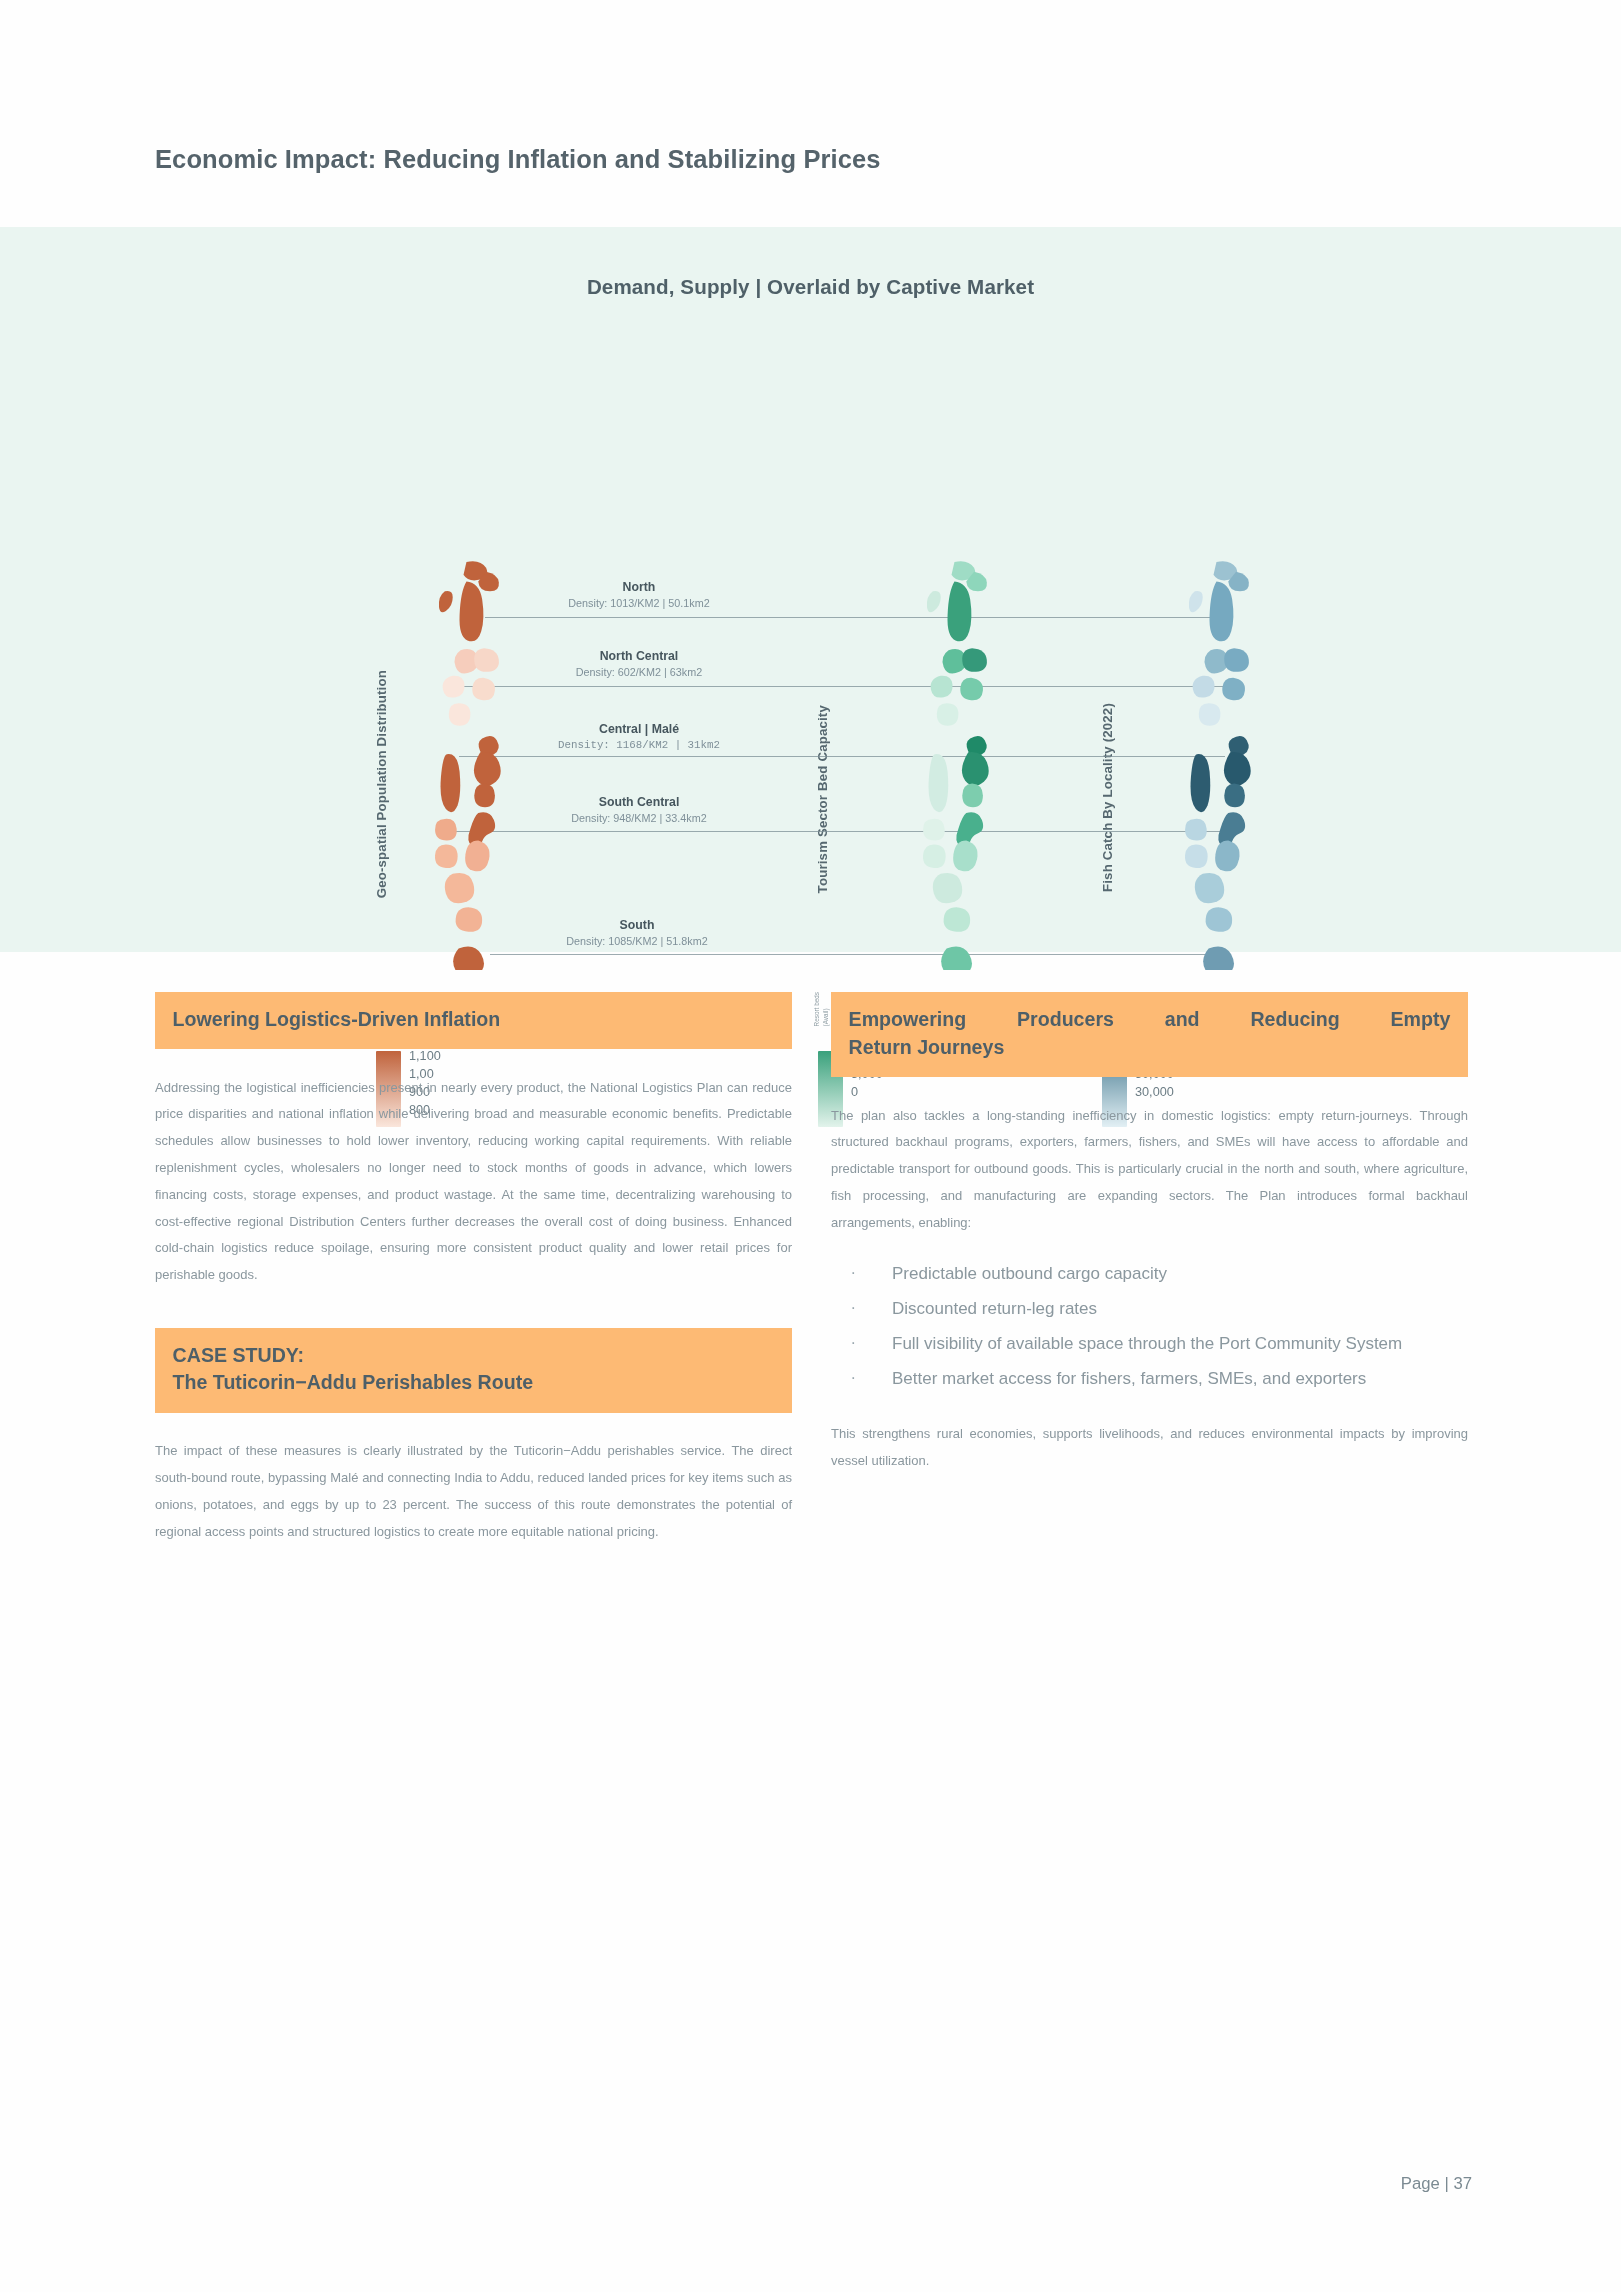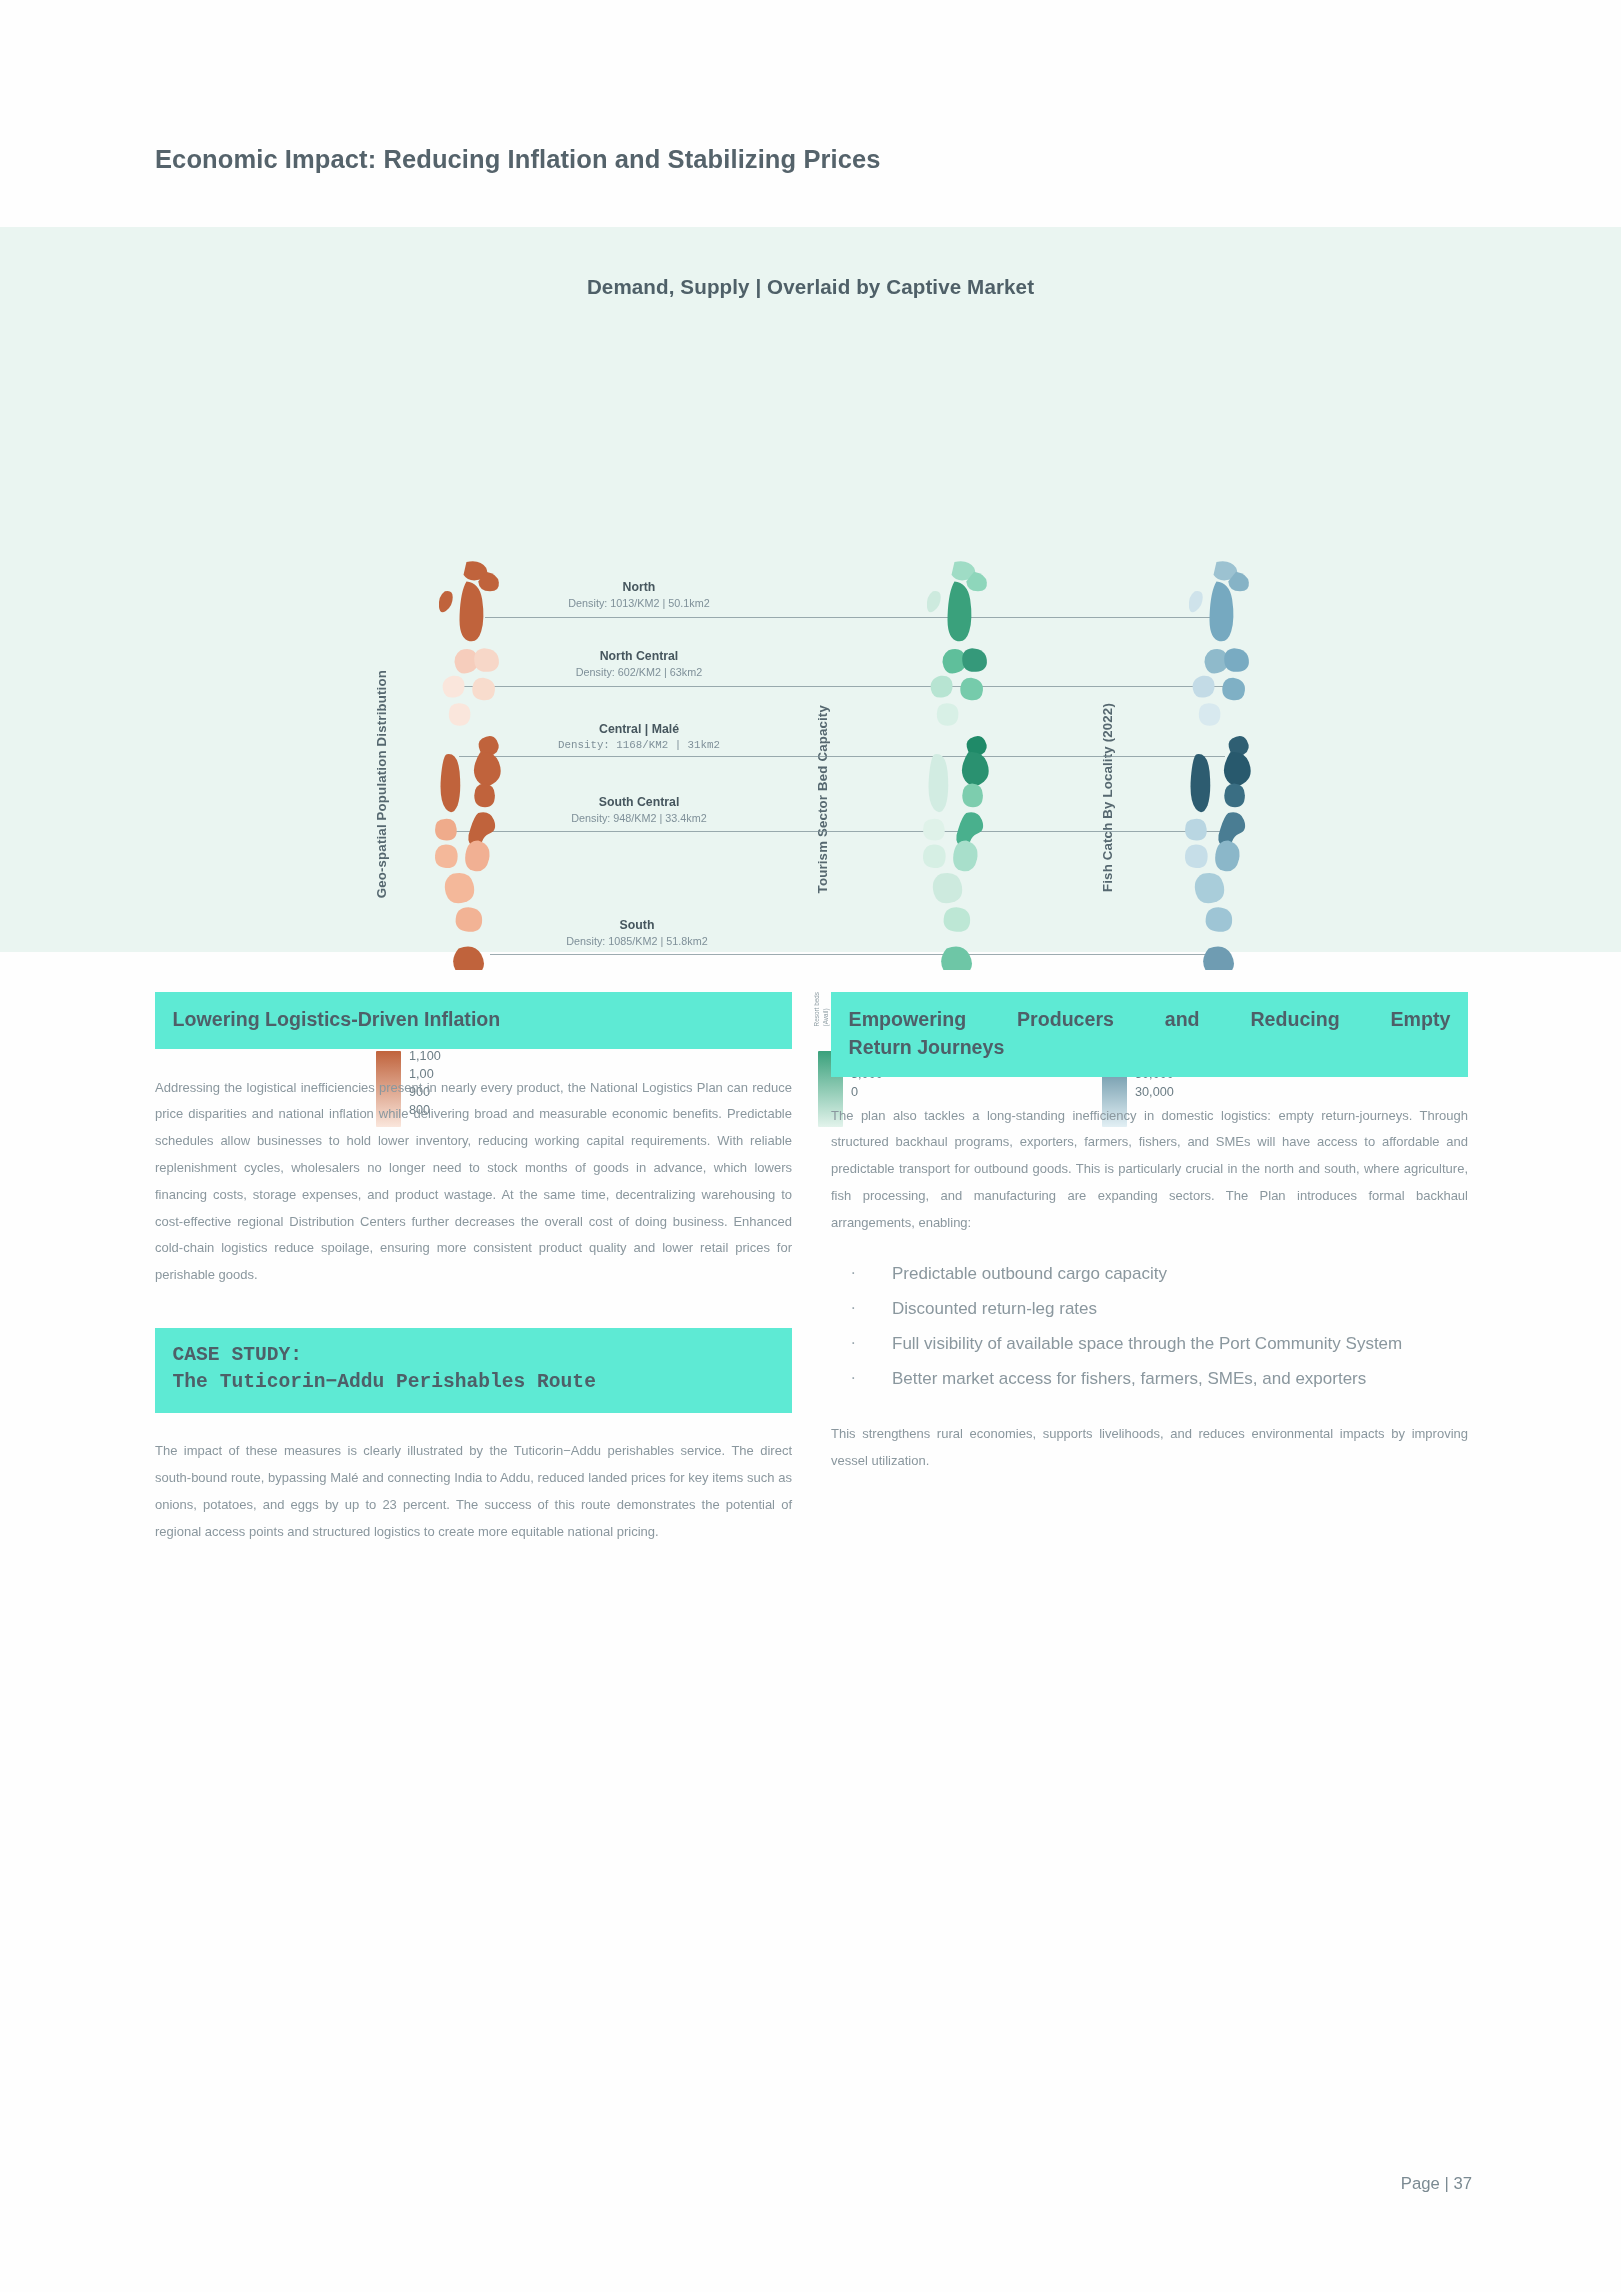--- a/index.html
+++ b/index.html
@@ -69,21 +69,21 @@
   .legend .ticks{position:absolute;left:39px;top:55px;}
   .legend .ticks div{font-size:12.7px;color:#6c7d85;line-height:1.42;}
   .legend .blip{position:absolute;font-size:8.8px;}
 
   
   .col{position:absolute;width:637px;}
   .col-left{left:155px;top:992px;}
   .col-right{left:831px;top:992px;}
 
   .section-head{
-    background:#5eead4;color:#4e5f68;
+    background:#fdba74;color:#4e5f68;
     font-size:19.6px;font-weight:600;
     padding:13.7px 17.6px 15.7px 17.6px;
     line-height:1.42;
     box-sizing:border-box;
   }
   .section-head .ln{display:block;text-align:justify;text-align-last:justify;}
   .section-head .ln.plain{text-align:left;text-align-last:left;}
 
   p.body{
     font-size:13px;line-height:2.06;color:#8a979e;
@@ -279,21 +279,21 @@
   </div>
 
   <div class="col col-left">
 
     <div class="section-head">
       <span class="ln plain">Lowering Logistics-Driven Inflation</span>
     </div>
 
     <p class="body first">Addressing the logistical inefficiencies present in nearly every product, the National Logistics Plan can reduce price disparities and national inflation while delivering broad and measurable economic benefits. Predictable schedules allow businesses to hold lower inventory, reducing working capital requirements. With reliable replenishment cycles, wholesalers no longer need to stock months of goods in advance, which lowers financing costs, storage expenses, and product wastage. At the same time, decentralizing warehousing to cost-effective regional Distribution Centers further decreases the overall cost of doing business. Enhanced cold-chain logistics reduce spoilage, ensuring more consistent product quality and lower retail prices for perishable  goods.</p>
 
-    <div class="section-head" style="margin-top:39px;font-family:Liberation Mono, monospace;">
+    <div class="section-head" style="margin-top:39px;">
       <span class="ln plain">CASE STUDY:</span>
       <span class="ln plain">The Tuticorin−Addu Perishables Route</span>
     </div>
 
     <p class="body first">The impact of these measures is clearly illustrated by the Tuticorin−Addu perishables service. The direct south-bound route, bypassing Malé and connecting India to Addu, reduced landed prices for key items such as onions, potatoes, and eggs by up to 23 percent. The success of this route demonstrates the potential of regional access points and structured logistics to create more equitable national pricing.</p>
   </div>
 
   <div class="col col-right">
 
     <div class="section-head">

